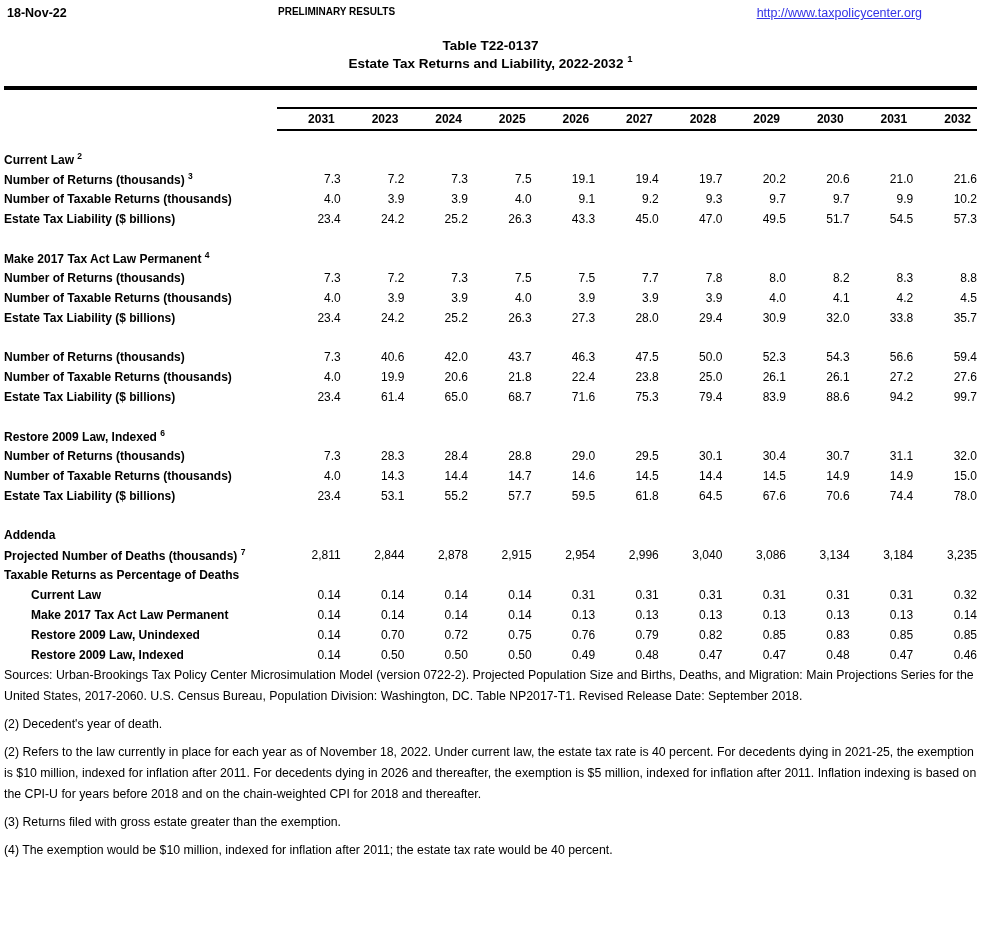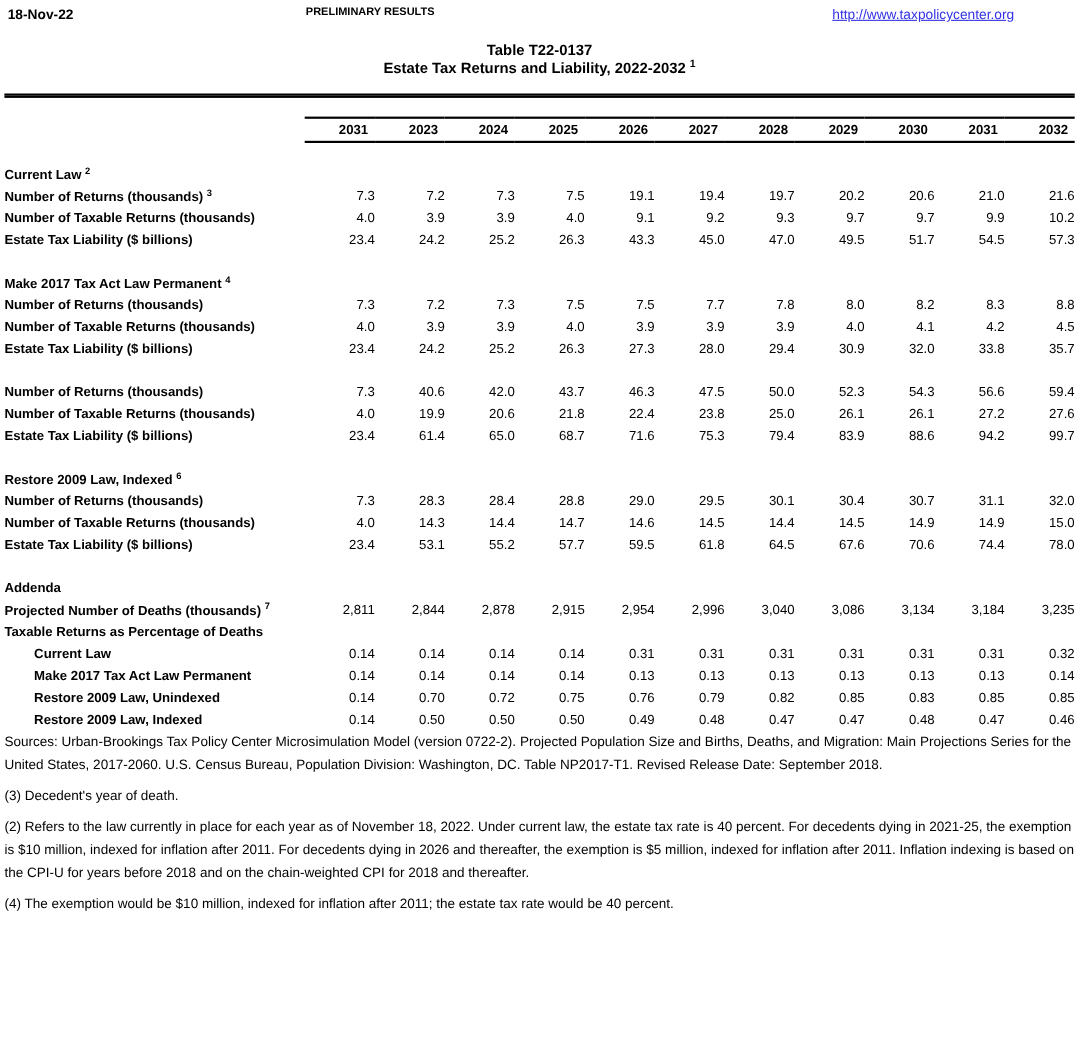--- a/index.html
+++ b/index.html
@@ -460,18 +460,19 @@
           <td class="value">0.47</td>
           <td class="value">0.48</td>
           <td class="value">0.47</td>
           <td class="value">0.46</td>
         </tr>
       </tbody>
   </table>
 
   <div class="footnotes">
       <p>Sources: Urban-Brookings Tax Policy Center Microsimulation Model (version 0722-2). Projected Population Size and Births, Deaths, and Migration: Main Projections Series for the United States, 2017-2060. U.S. Census Bureau, Population Division: Washington, DC. Table NP2017-T1. Revised Release Date: September 2018.</p>
-      <p>(3) Decedent's year of death.</p>
+      <p>(2) Decedent's year of death.</p>
       <p>(2) Refers to the law currently in place for each year as of November 18, 2022. Under current law, the estate tax rate is 40 percent. For decedents dying in 2021-25, the exemption is $10 million, indexed for inflation after 2011. For decedents dying in 2026 and thereafter, the exemption is $5 million, indexed for inflation after 2011. Inflation indexing is based on the CPI-U for years before 2018 and on the chain-weighted CPI for 2018 and thereafter.</p>
+      <p>(3) Returns filed with gross estate greater than the exemption.</p>
       <p>(4) The exemption would be $10 million, indexed for inflation after 2011; the estate tax rate would be 40 percent.</p>
     </div>
 
 </div>
 
 </body></html>

